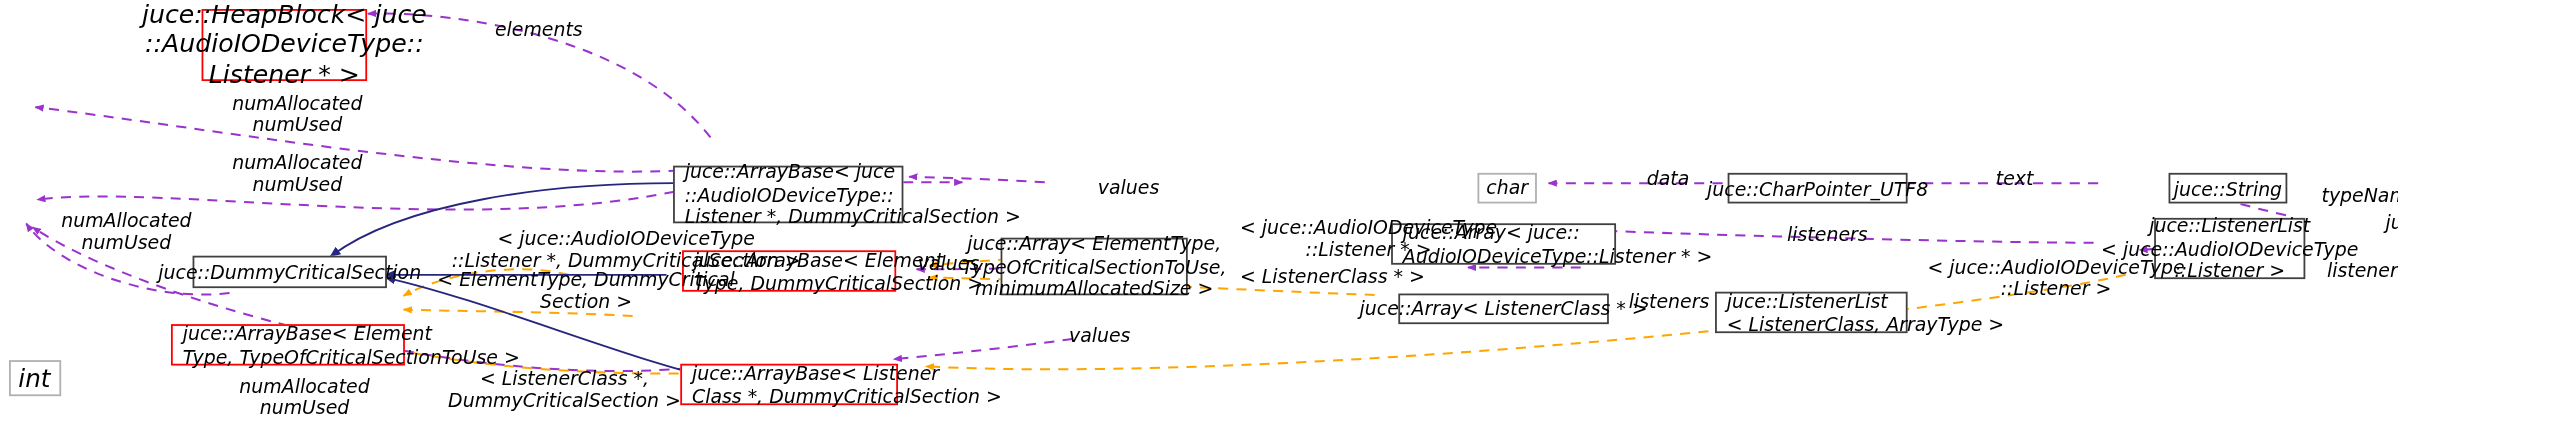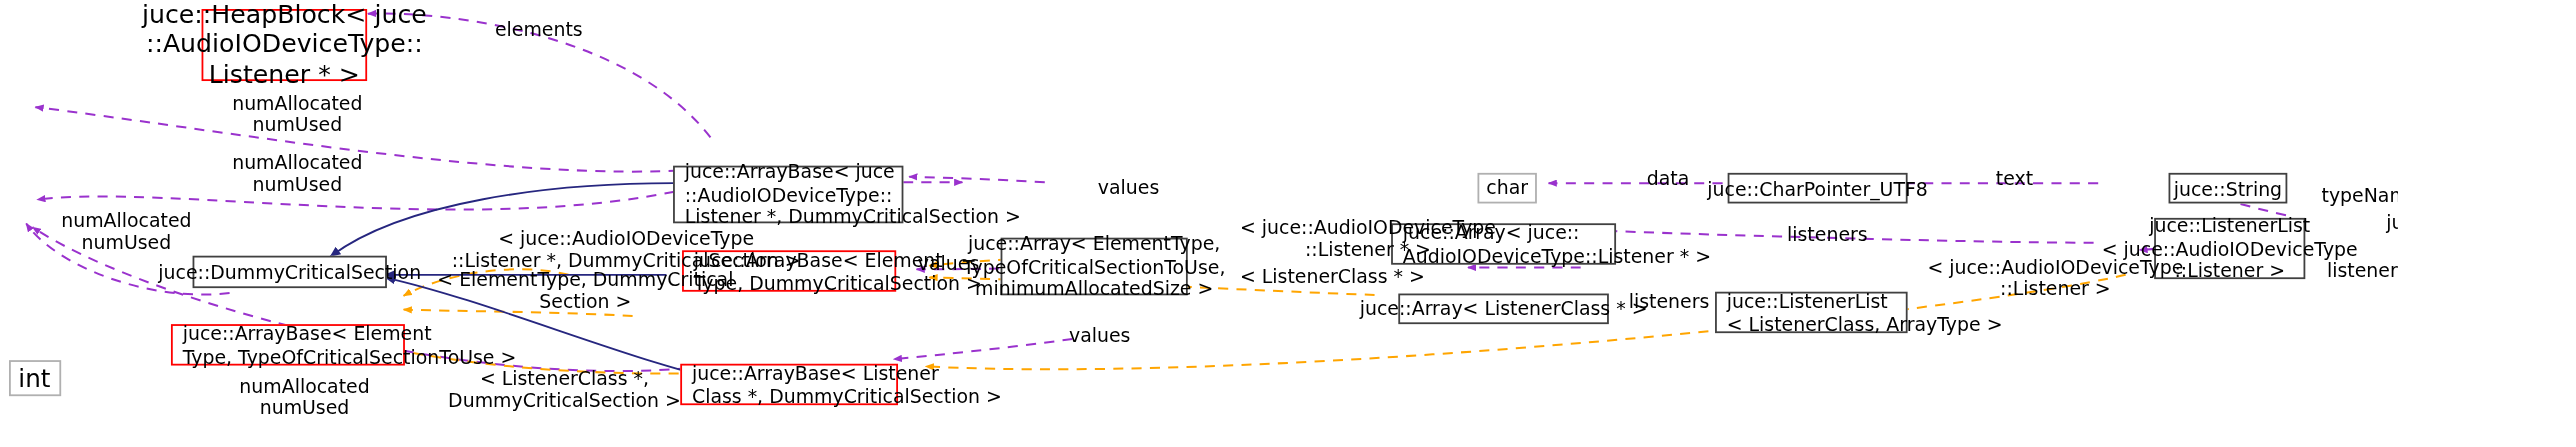--- a/index.html
+++ b/index.html
@@ -1,18 +1,18 @@
 <!DOCTYPE html>
 <html style="font-size:14.7px"><head>
 <meta charset="utf-8">
 <title>Collaboration diagram</title>
 <style>
   html,body{margin:0;padding:0;background:#ffffff;}
   body{font-family:"DejaVu Sans","Liberation Sans",sans-serif;}
-  #canvas{position:relative;width:2398px;height:447px;background:#ffffff;overflow:hidden;}
+  #canvas{position:relative;width:2398px;height:447px;background:#ffffff;overflow:hidden;font-style:italic;}
   svg#edges{position:absolute;left:0;top:0;width:2576px;height:447px;pointer-events:none;}
   .node{position:absolute;box-sizing:border-box;display:flex;align-items:center;justify-content:center;
         text-align:center;line-height:1.18;background:#ffffff;color:#000000;
         font-size:14px;padding:1.8px 5.5px;white-space:pre;}
   .node.black{border:1.5px solid #404040;}
   .node.red{border:1.6px solid #ff0000;}
   .node.thin{border:1.1px solid #b0b0b0;}
   .node.current{border:1.5px solid #404040;background:#bfbfbf;}
   .node.leftal{justify-content:flex-start;text-align:left;}
   .edge-label{position:absolute;font-size:13.7px;color:#000000;line-height:1.18;white-space:pre;text-align:center;

